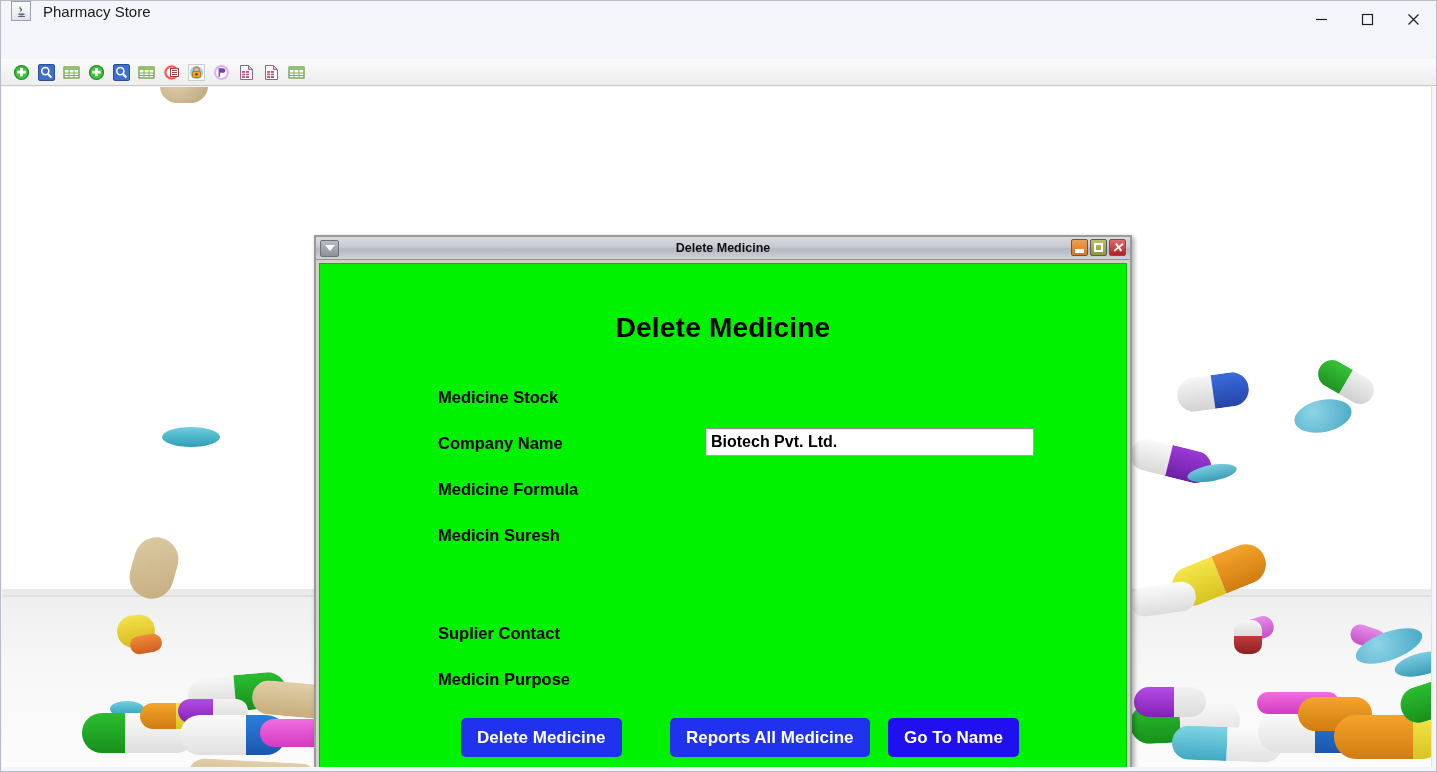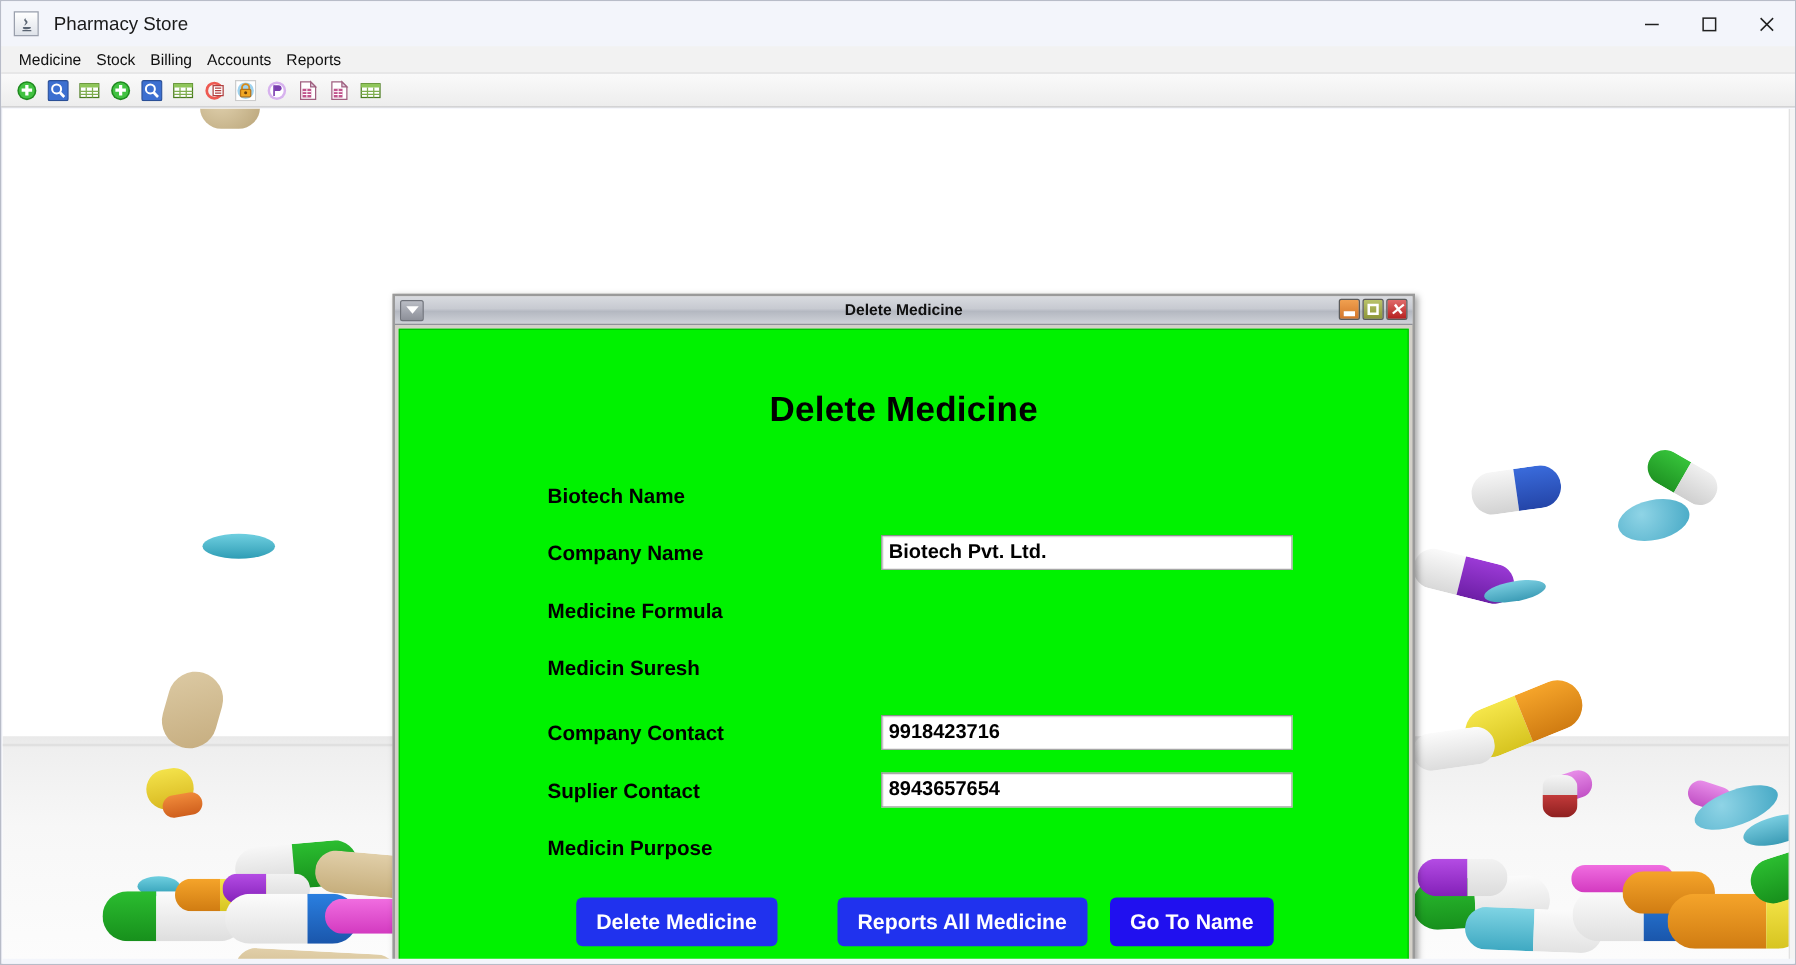--- a/index.html
+++ b/index.html
@@ -17,21 +17,21 @@
     height: 772px;
     background: #f3f5fb;
     border: 1px solid #b8bcc8;
   }
 
   
   #titlebar {
     position: absolute; left: 0; top: 0;
     width: 100%; height: 36px;
     background: #f3f5fb;
-    display: flex; align-items: center;
+    display: flex; align-items: flex-start;
   }
   #title-left { display: flex; align-items: center; padding-left: 10px; }
   .java-icon {
     width: 20px; height: 20px;
     border: 1px solid #9aa0ad;
     background: linear-gradient(#ffffff, #dfe3ea);
     display: flex; align-items: center; justify-content: center;
     font-size: 13px; line-height: 1;
     color: #5a6472;
   }
@@ -260,27 +260,20 @@
       </div>
       <div class="wc wc-close">
         <svg width="13" height="13" viewBox="0 0 13 13">
             <line x1="1.5" y1="1.5" x2="11.5" y2="11.5" stroke="currentColor" stroke-width="1.2"></line>
             <line x1="11.5" y1="1.5" x2="1.5" y2="11.5" stroke="currentColor" stroke-width="1.2"></line>
           </svg>
       </div>
     </div>
   </div>
 
-  <div id="menubar">
-    <div class="menu-item">Medicine</div>
-    <div class="menu-item">Stock</div>
-    <div class="menu-item">Billing</div>
-    <div class="menu-item">Accounts</div>
-    <div class="menu-item">Reports</div>
-  </div>
 
   <div id="toolbar">
 
     <div class="tb-btn">
       <svg width="17" height="17" viewBox="0 0 17 17">
         <circle cx="8.5" cy="8.5" r="7.6" fill="#1f8a1f"></circle>
         <circle cx="8.5" cy="8.5" r="6.3" fill="#41c241"></circle>
         <path d="M7.2 3.9h2.6v2.9h2.9v2.6H9.8v2.9H7.2V9.4H4.3V6.8h2.9z" fill="#ffffff"></path>
       </svg>
     </div>
@@ -518,44 +511,39 @@
               <i>✕</i>
             </div>
         </div>
       </div>
 
       <div id="dialog-body">
 
         <div id="form-title">Delete Medicine</div>
 
         <div class="form-row" style="top:118px;">
-          <div class="form-label">Biotech Name</div>
+          <div class="form-label">Medicine Stock</div>
         </div>
 
         <div class="form-row" style="top:164px;">
           <div class="form-label">Company Name</div>
           <input class="form-input" type="text" value="Biotech Pvt. Ltd." style="">
         </div>
 
         <div class="form-row" style="top:210px;">
           <div class="form-label">Medicine Formula</div>
         </div>
 
         <div class="form-row" style="top:256px;">
           <div class="form-label">Medicin Suresh</div>
         </div>
 
-        <div class="form-row" style="top:308px;">
-          <div class="form-label">Company Contact</div>
-          <input class="form-input" type="text" value="9918423716" style="">
-        </div>
 
         <div class="form-row" style="top:354px;">
           <div class="form-label">Suplier Contact</div>
-          <input class="form-input" type="text" value="8943657654" style="">
         </div>
 
         <div class="form-row" style="top:400px;">
           <div class="form-label">Medicin Purpose</div>
         </div>
 
         <div id="btn-row">
           <button class="action-btn" id="btn-delete">Delete Medicine</button>
           <button class="action-btn" id="btn-delete-all">Reports All Medicine</button>
           <button class="action-btn" id="btn-back">Go To Name</button>

